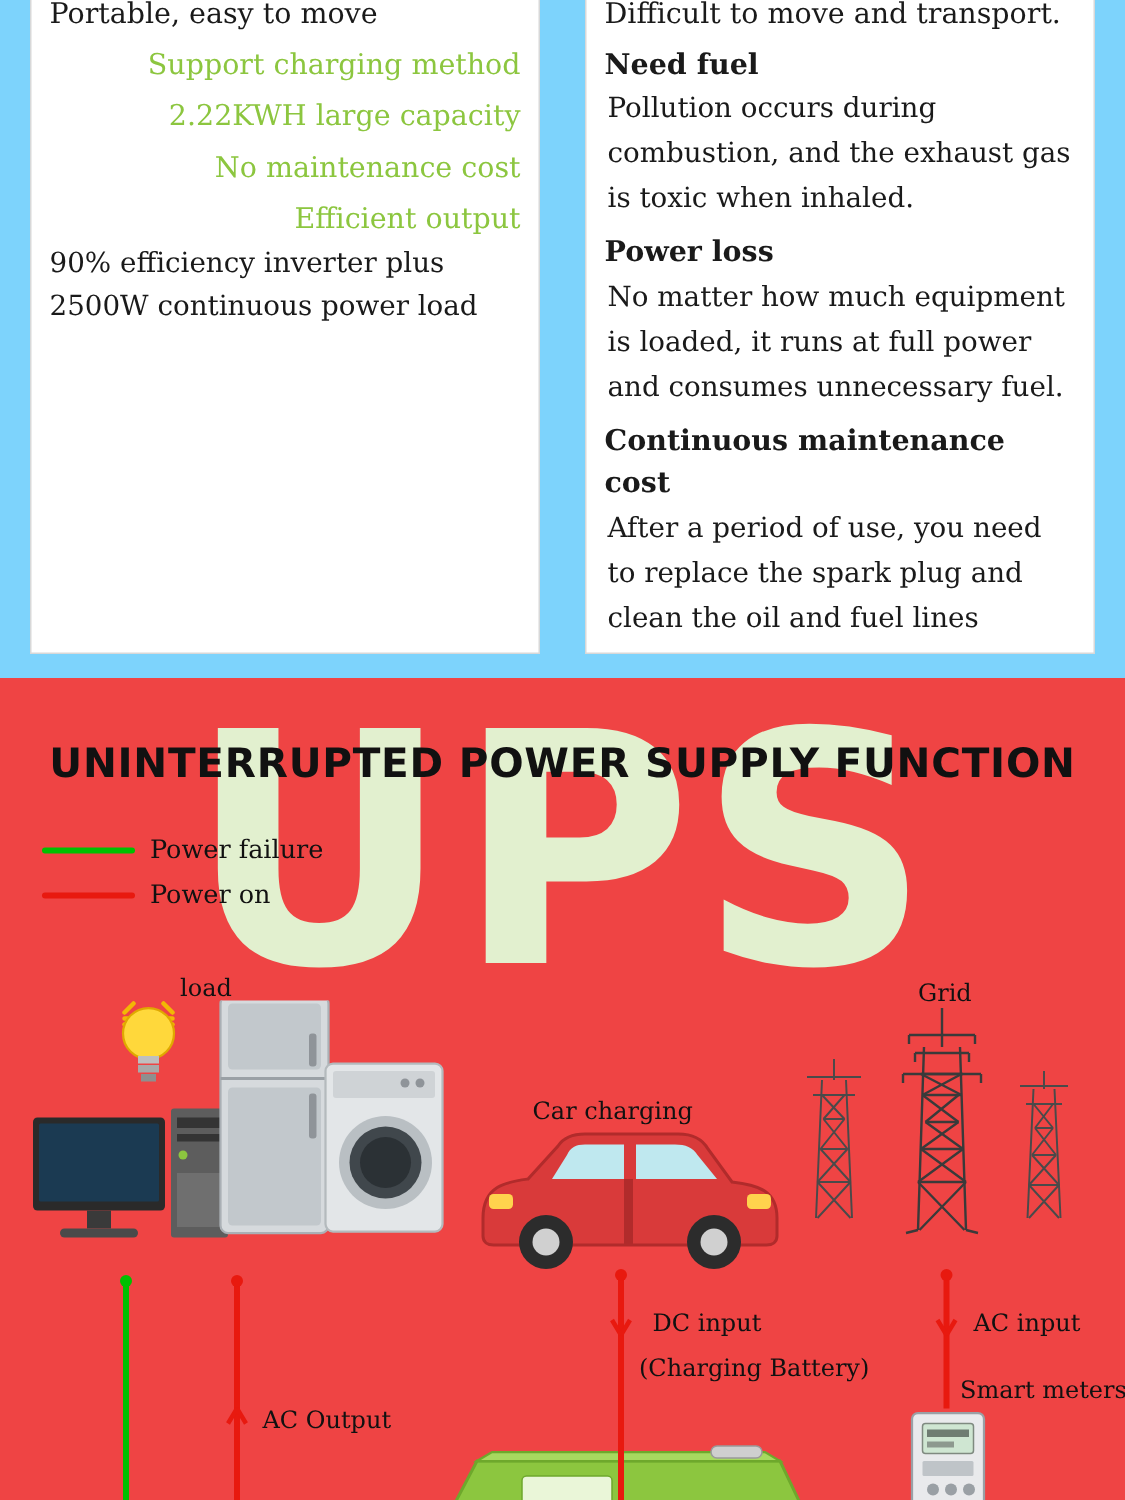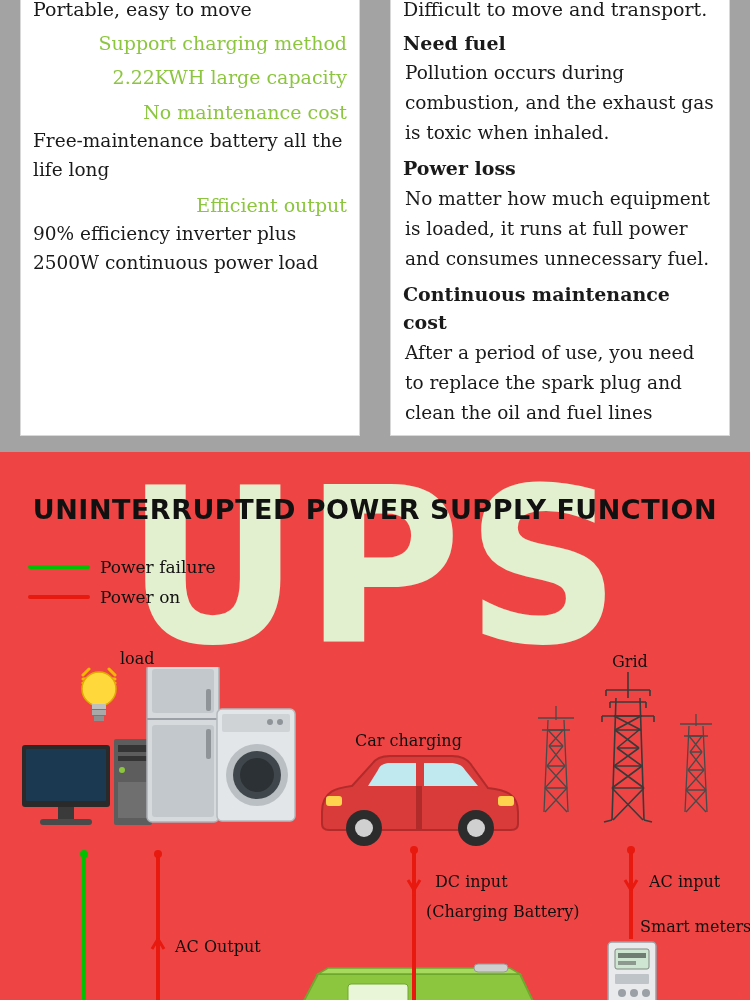--- a/index.html
+++ b/index.html
@@ -12,21 +12,21 @@
     overflow: hidden;
     position: relative;
   }
 
   
   .top-section {
     position: absolute;
     left: 0; top: 0;
     width: 750px;
     height: 452px;
-    background: #a3a3a3;
+    background: #7dd3fc;
     padding: 0 18px;
   }
   .cards {
     display: flex;
     gap: 30px;
     height: 436px;
   }
   .card {
     flex: 1 1 0;
     border: 1px solid #d8d8d8;
@@ -154,21 +154,20 @@
   <div class="cards">
 
     <div class="card card-left">
       <p class="lead cut">Portable, easy to move</p>
 
       <p class="hl">Support charging method</p>
 
       <p class="hl">2.22KWH large capacity</p>
 
       <p class="hl">No maintenance cost</p>
-      <p class="body-txt">Free-maintenance battery all the life long</p>
 
       <p class="hl">Efficient output</p>
       <p class="body-txt">90% efficiency inverter plus 2500W continuous power load</p>
     </div>
 
     <div class="card card-right">
       <p class="lead cut">Difficult to move and transport.</p>
 
       <p class="hl-dark">Need fuel</p>
       <p class="body-r">Pollution occurs during combustion, and the exhaust gas is toxic when inhaled.</p>

